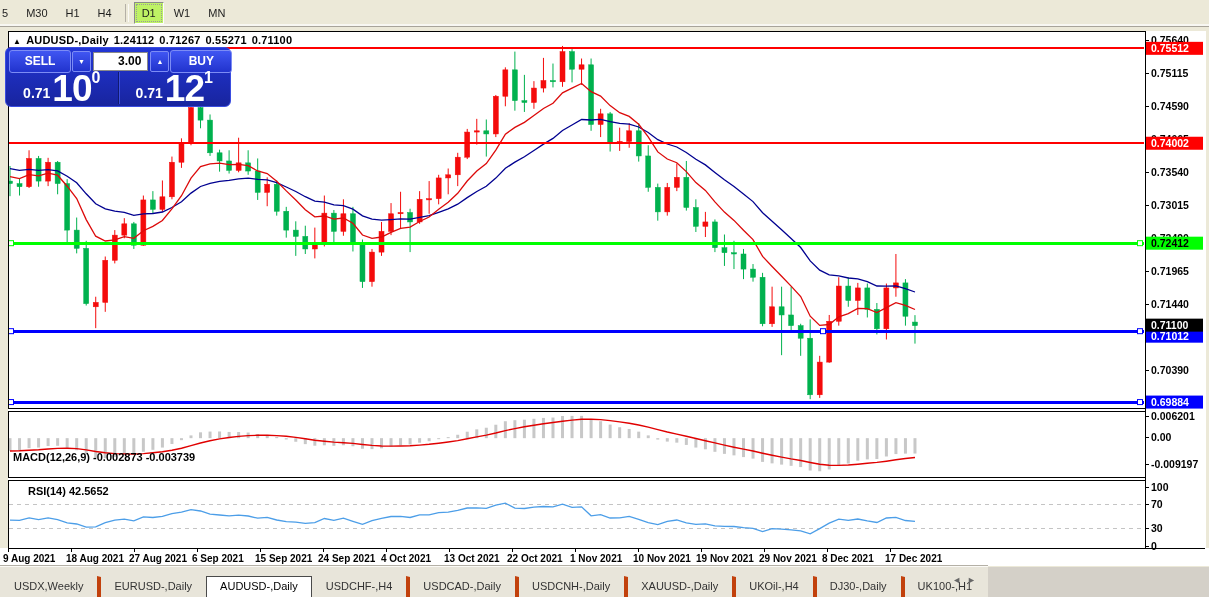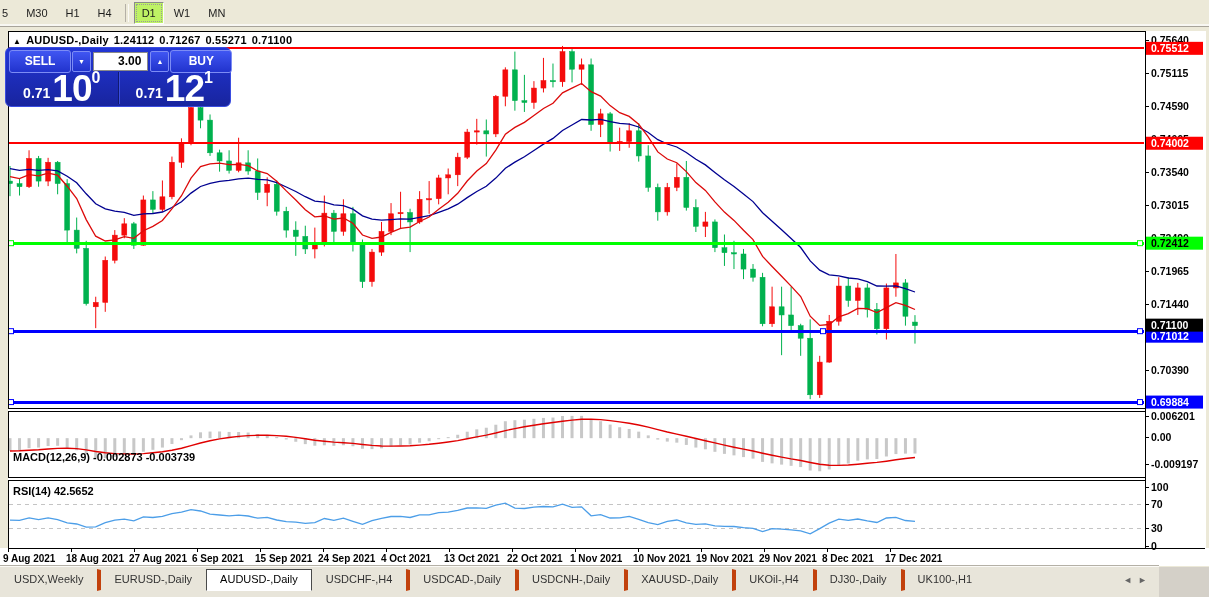--- a/index.html
+++ b/index.html
@@ -36,23 +36,23 @@
      font-weight:700;text-align:right;padding-right:6px;border:1px solid #8a8a8a;margin:0 1px;padding-left:24px;}
   .tp-row2{display:flex;height:32px;}
   .tp-price{flex:1 1 50%;display:flex;align-items:flex-end;justify-content:center;padding-bottom:1px;}
   .tp-price.sell{border-right:1px solid #101a70;box-shadow:1px 0 0 #3a4de0;}
   .pp-small{font-size:14px;font-weight:700;margin-right:2px;line-height:20px;}
   .pp-big{font-size:37px;font-weight:700;line-height:28px;letter-spacing:-1px;}
   .pp-sup{font-size:16px;font-weight:700;line-height:16px;align-self:flex-start;margin-top:-2px;}
   
   .ind-label{position:absolute;z-index:3;font-size:11px;font-weight:700;color:#000;white-space:nowrap;}
   
-  .tabbar{position:absolute;left:0;top:565px;width:1159px;height:32px;background:#E8E5DA;
+  .tabbar{position:absolute;left:0;top:565px;width:988px;height:32px;background:#E8E5DA;
           border-top:1px solid #B4B0A6;box-shadow:inset 0 1px 0 #FBFAF6;z-index:5;
-          display:flex;align-items:flex-start;padding-top:3px;box-sizing:border-box;}
+          display:flex;align-items:flex-start;padding-top:10px;box-sizing:border-box;}
   .tab{font-size:11px;color:#333;padding:3px 13px 4px 13px;line-height:13px;cursor:pointer;
        border:1px solid transparent;position:relative;}
   .tab + .tab{border-left:4px solid #c2410c;}
   .tab.active{background:#fff;border:1px solid #4a4a4a;border-bottom:1px solid #fff;color:#000;
        z-index:2;}
   .tab.active + .tab{border-left:1px solid transparent;text-align:center;}
   .tab-arrows{position:absolute;right:6px;top:9px;font-size:9px;color:#666;letter-spacing:6px;}
   .tab-arrows span{cursor:pointer;}
 </style>
 </head>
@@ -523,21 +523,21 @@
       </div>
       <div class="tp-price buy">
         <span class="pp-small">0.71</span>
         <span class="pp-big">12</span>
         <span class="pp-sup">1</span>
       </div>
     </div>
   </div>
 
   <div class="ind-label" style="left:13px;top:415px;margin-top:36px;">MACD(12,26,9) -0.002873 -0.003739</div>
-  <div class="ind-label" style="left:13px;top:485px;">RSI(14) 42.5652</div>
+  <div class="ind-label" style="left:28px;top:485px;">RSI(14) 42.5652</div>
 
   <div class="tabbar" id="tabbar">
       <div class="tab">USDX,Weekly</div>
       <div class="tab">EURUSD-,Daily</div>
       <div class="tab active">AUDUSD-,Daily</div>
       <div class="tab">USDCHF-,H4</div>
       <div class="tab">USDCAD-,Daily</div>
       <div class="tab">USDCNH-,Daily</div>
       <div class="tab">XAUUSD-,Daily</div>
       <div class="tab">UKOil-,H4</div>

